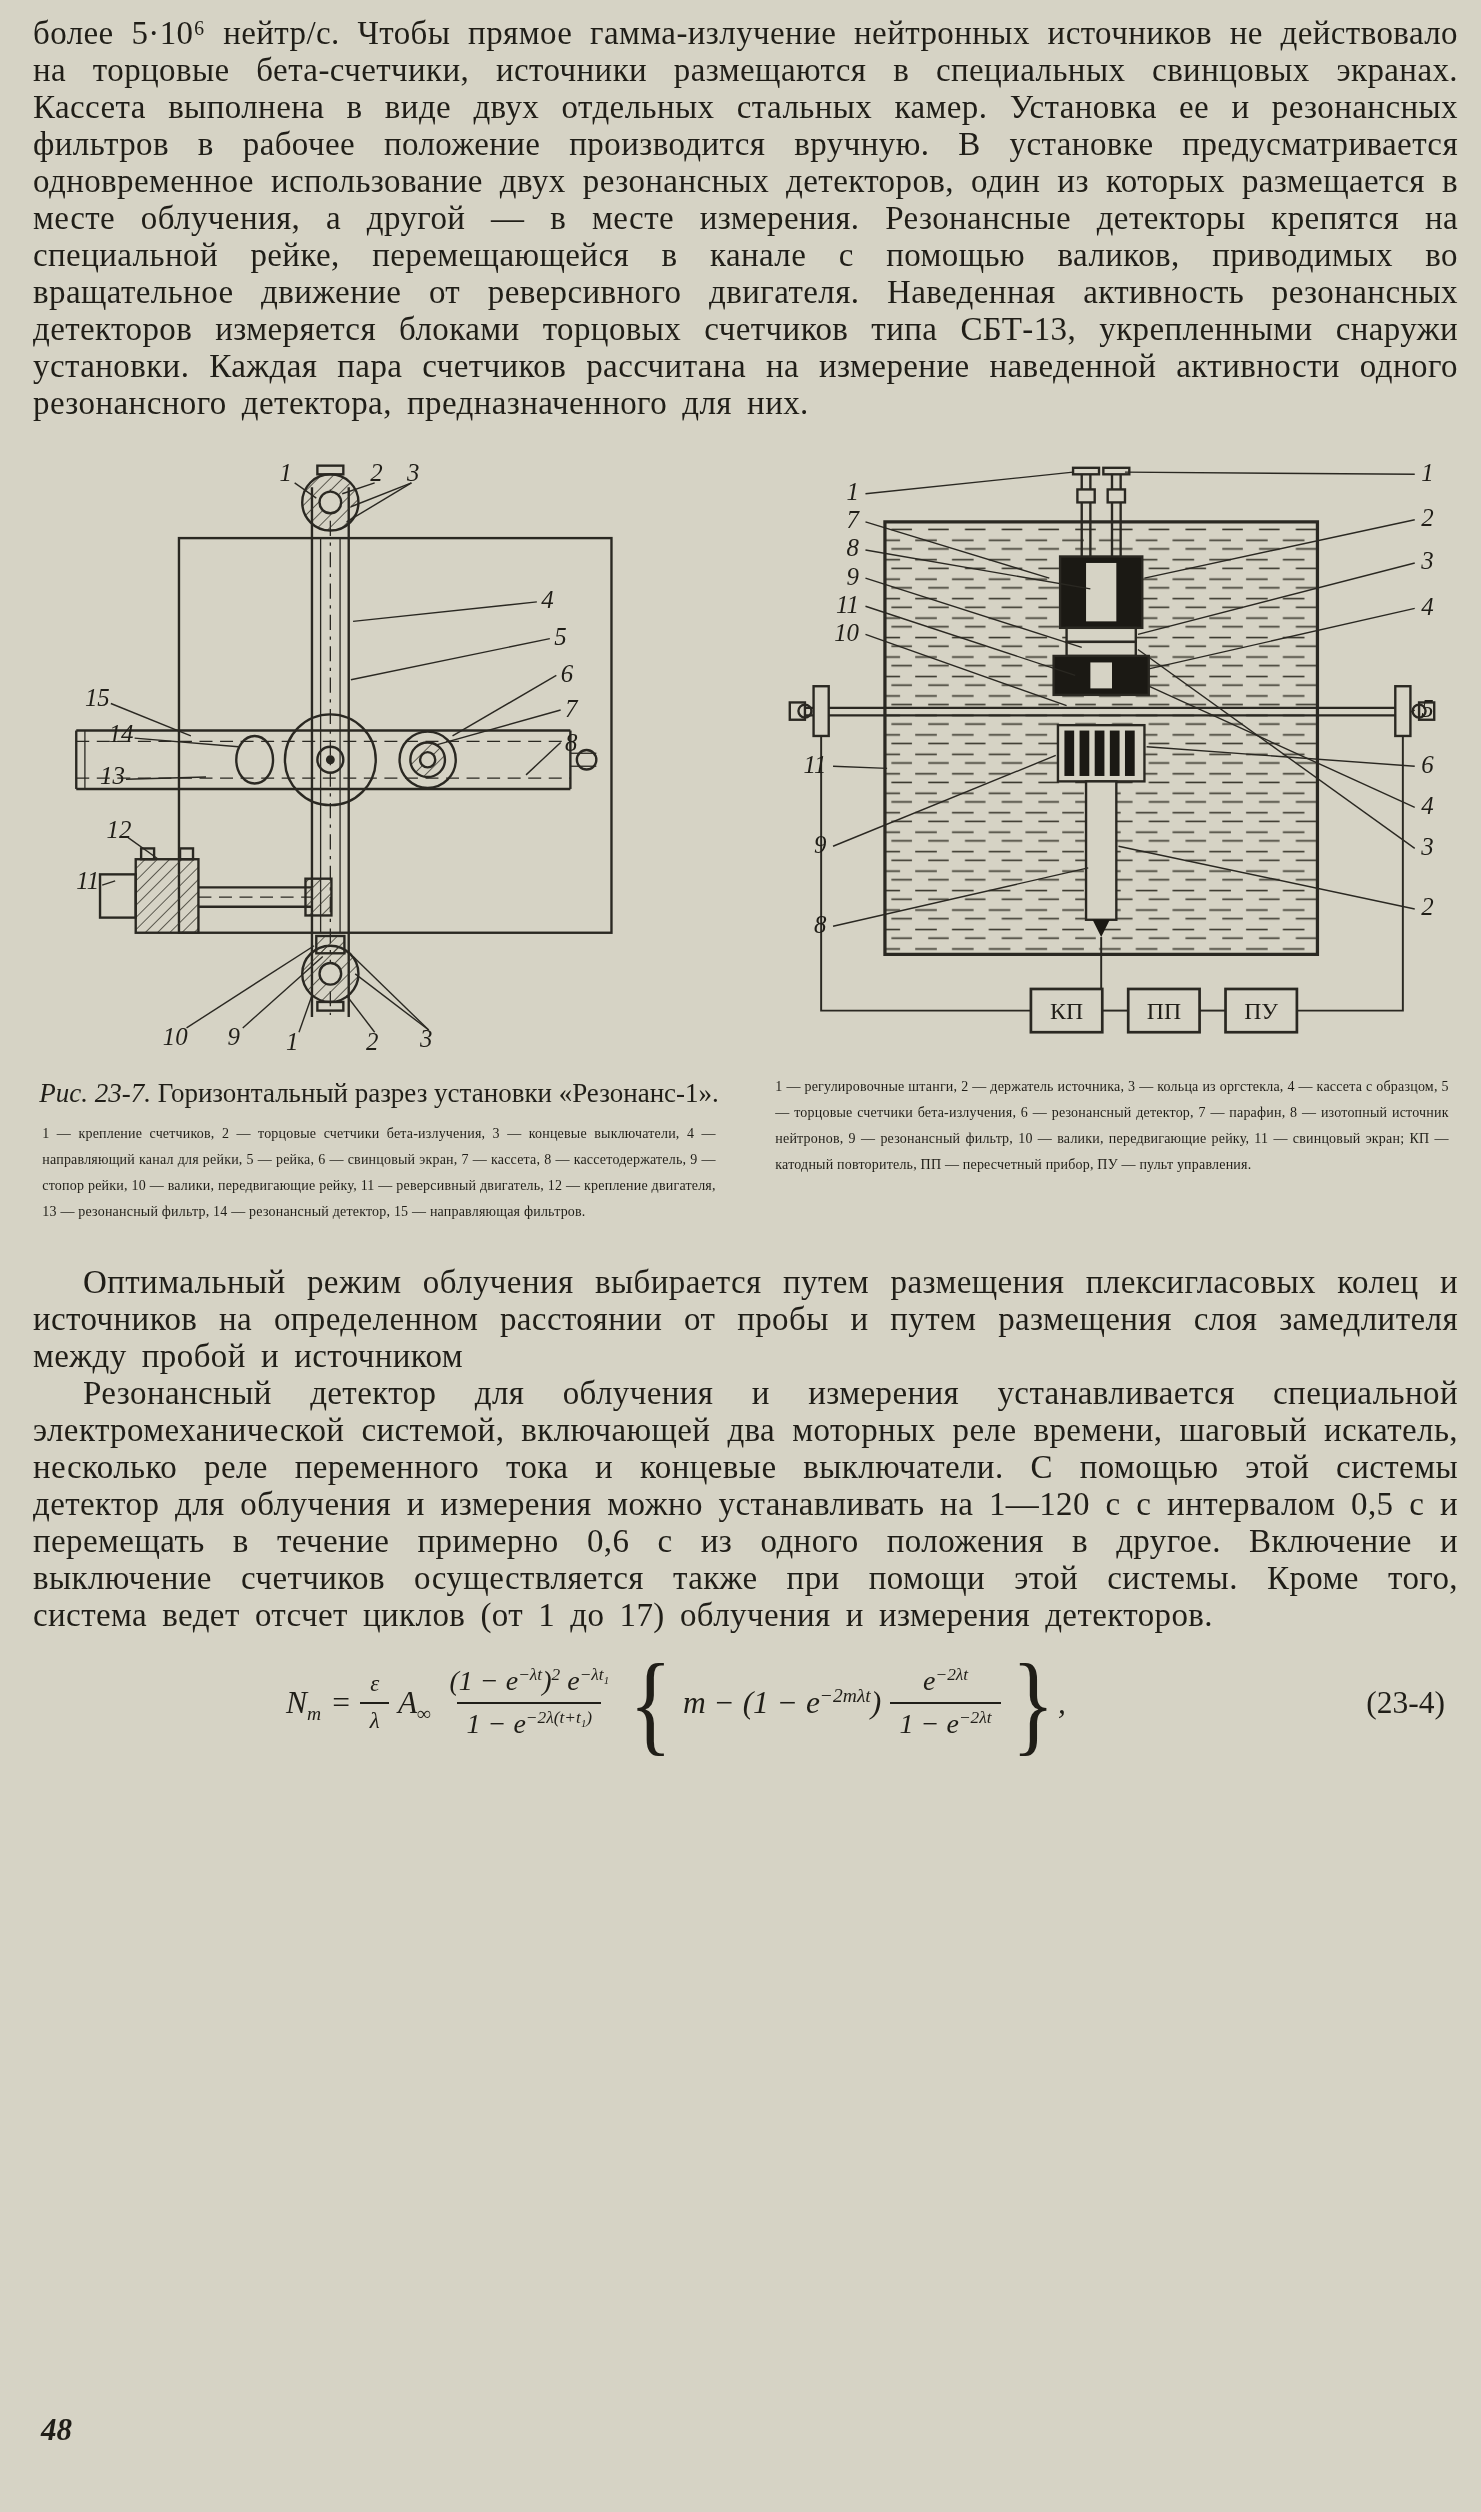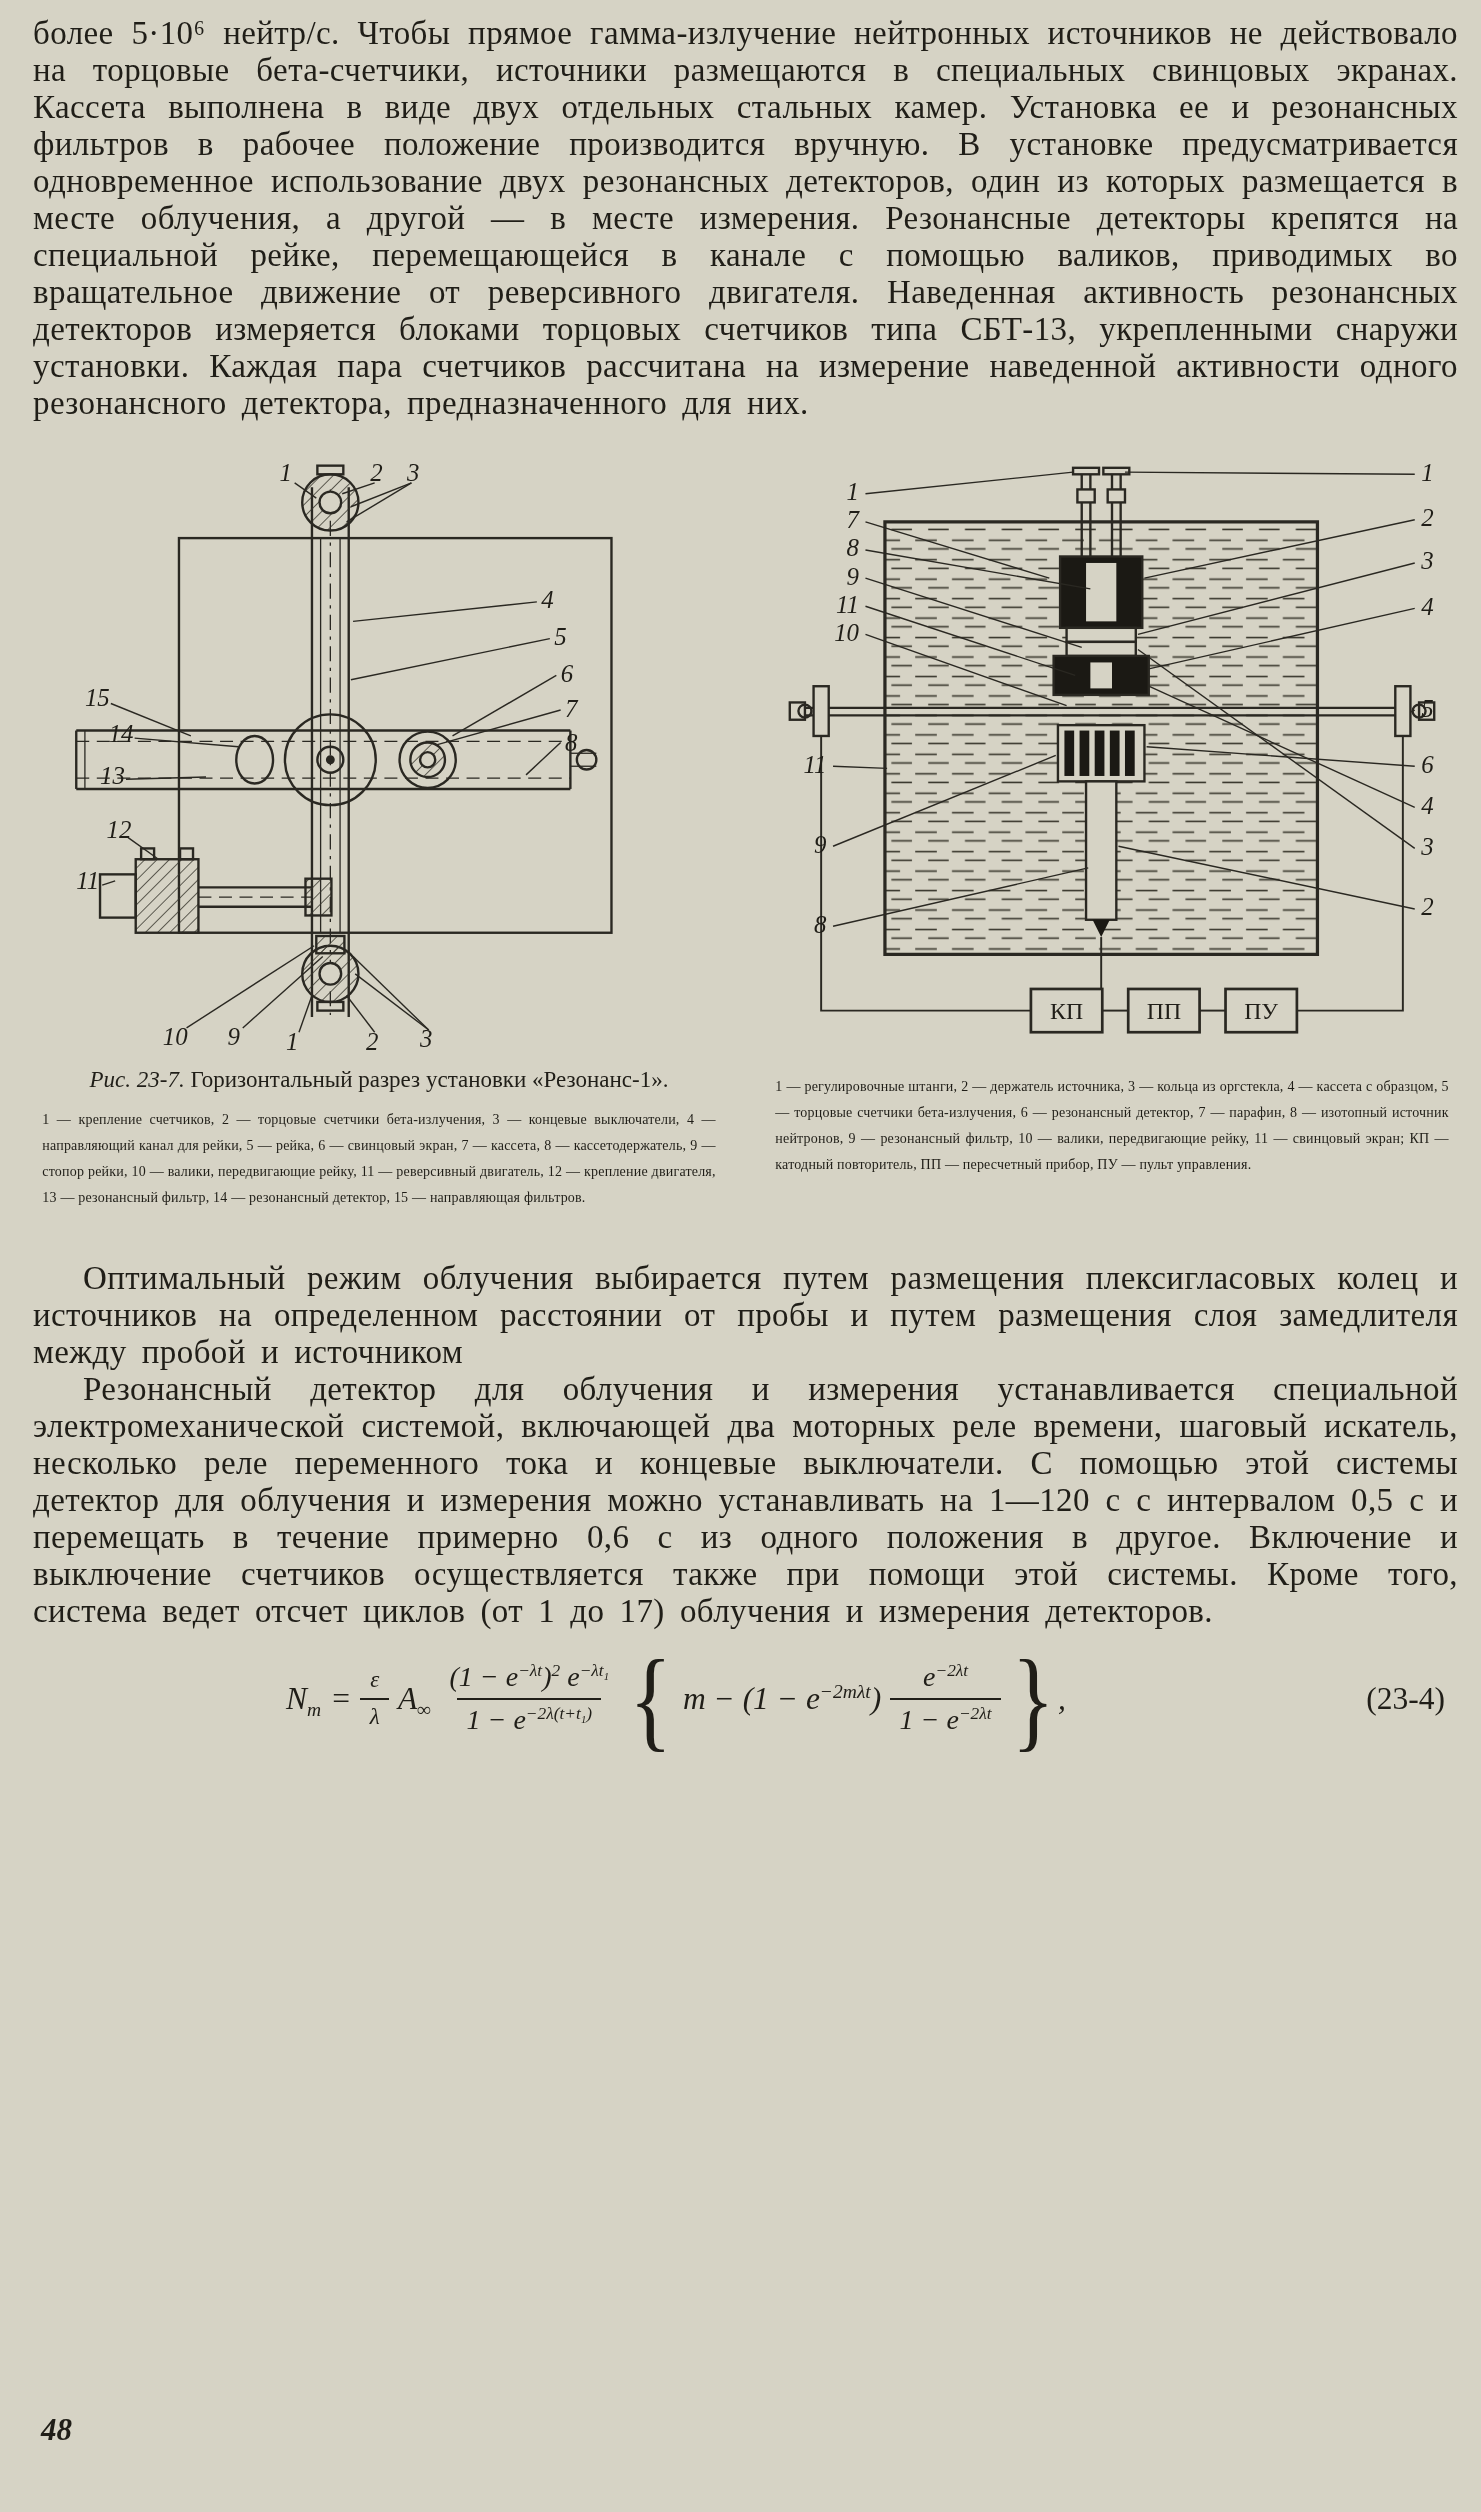--- a/index.html
+++ b/index.html
@@ -13,27 +13,27 @@
   }
   .page { padding:15px 23px 0 33px; position:relative; }
   .body-text {
     font-size:33px; line-height:37px; text-align:justify;
     letter-spacing:0.4px; word-spacing:6.5px;
   }
   .indent { text-indent:50px; }
   .figures { display:flex; gap:41px; margin-top:35px; }
   .fig { flex:1; min-width:0; }
   .fig-canvas { width:100%; display:block; }
-  .fig-caption { text-align:center; font-size:23px; line-height:33px; margin-top:0; }
+  .fig-caption { text-align:center; font-size:27px; line-height:33px; margin-top:14px; }
   .cap-label { font-style:italic; }
   .fig-legend {
     font-size:14px; line-height:26px; text-align:justify;
     margin-top:11px; padding:0 9.3px; letter-spacing:0.2px;
   }
-  .lower { margin-top:49px; }
+  .lower { margin-top:39px; }
   .lower p { margin:0; }
   sup, sub { font-size:0.62em; line-height:0; }
   .formula {
     position:relative; display:flex; align-items:center; justify-content:center;
     gap:9px; margin-top:31.5px; font-size:31.5px; font-style:italic; padding-right:139px;
   }
   .frac { display:inline-flex; flex-direction:column; align-items:center; font-size:28px; }
   .frac .num { padding:0 9.3px 4.6px; white-space:nowrap; }
   .frac .den { border-top:2.3px solid #201e18; padding:4.6px 9.3px 0; white-space:nowrap; }
   .frac-sm { font-size:23px; }

